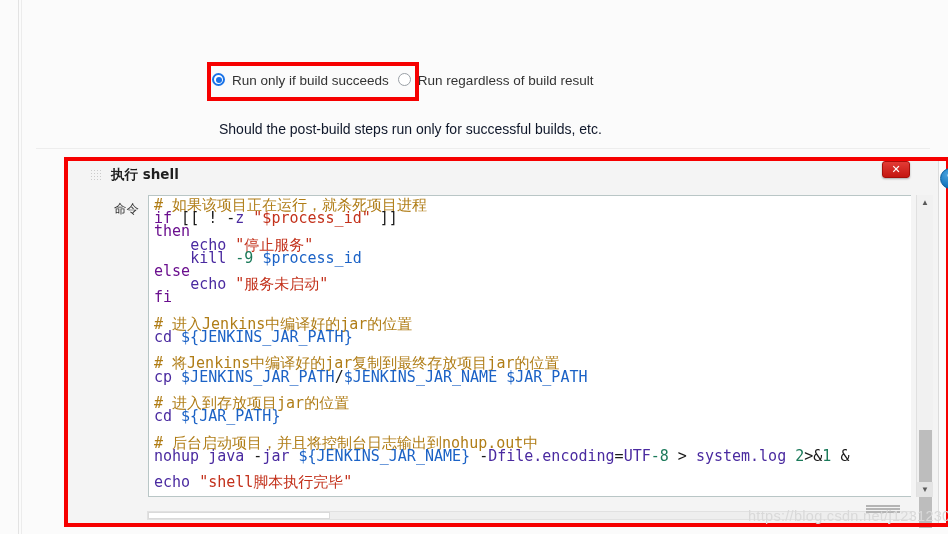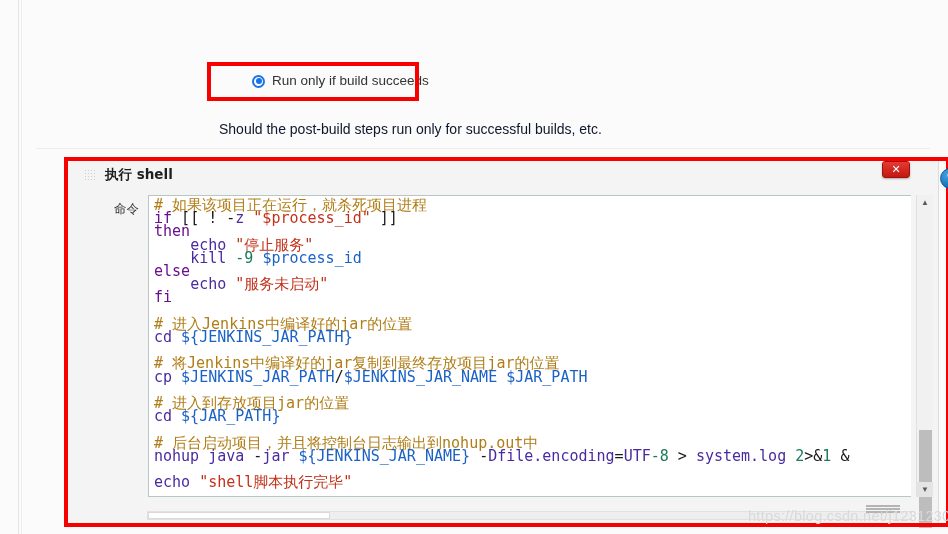--- a/index.html
+++ b/index.html
@@ -67,23 +67,21 @@
     left: 190px;
     top: 73px;
     display: flex;
     align-items: center;
     font-size: 13.5px;
     color: #333;
     white-space: nowrap;
   }
   .radio-opt {
     display: flex;
-    align-items: center;
     margin-right: 9px;
-    margin-left: 40px;
   }
   .radio-opt:last-child { margin-right: 0; }
   .radio-mark {
     width: 13px;
     height: 13px;
     border-radius: 50%;
     border: 1.5px solid #9aa0a6;
     box-sizing: border-box;
     margin-right: 7px;
     background: #fff;
@@ -146,21 +144,21 @@
     top: 160px;
     width: 872px;
     height: 364px;
     background: #f4f4f4;
     border: 1px solid #dcdcdc;
     box-sizing: border-box;
   }
   .builder-head {
     position: relative;
     height: 28px;
-    padding-left: 16px;
+    padding-left: 22px;
     display: flex;
     align-items: center;
   }
   .grip {
     width: 11px;
     height: 13px;
     margin-right: 10px;
     flex: 0 0 auto;
     background-image:
       radial-gradient(#c9c9c9 40%, transparent 41%);
@@ -393,20 +391,24 @@
 
 
     <div class="radio-row">
 
       <label class="radio-opt">
         <span class="radio-mark checked"></span>
         <span class="radio-label">Run only if build succeeds</span>
       </label>
 
 
+      <label class="radio-opt">
+        <span class="radio-mark"></span>
+        <span class="radio-label">Run regardless of build result</span>
+      </label>
 
     </div>
 
     <div class="hl-radio"></div>
 
     <div class="desc">Should the post-build steps run only for successful builds, etc.</div>
     <div class="desc-rule"></div>
 
     <div class="builder">
 

